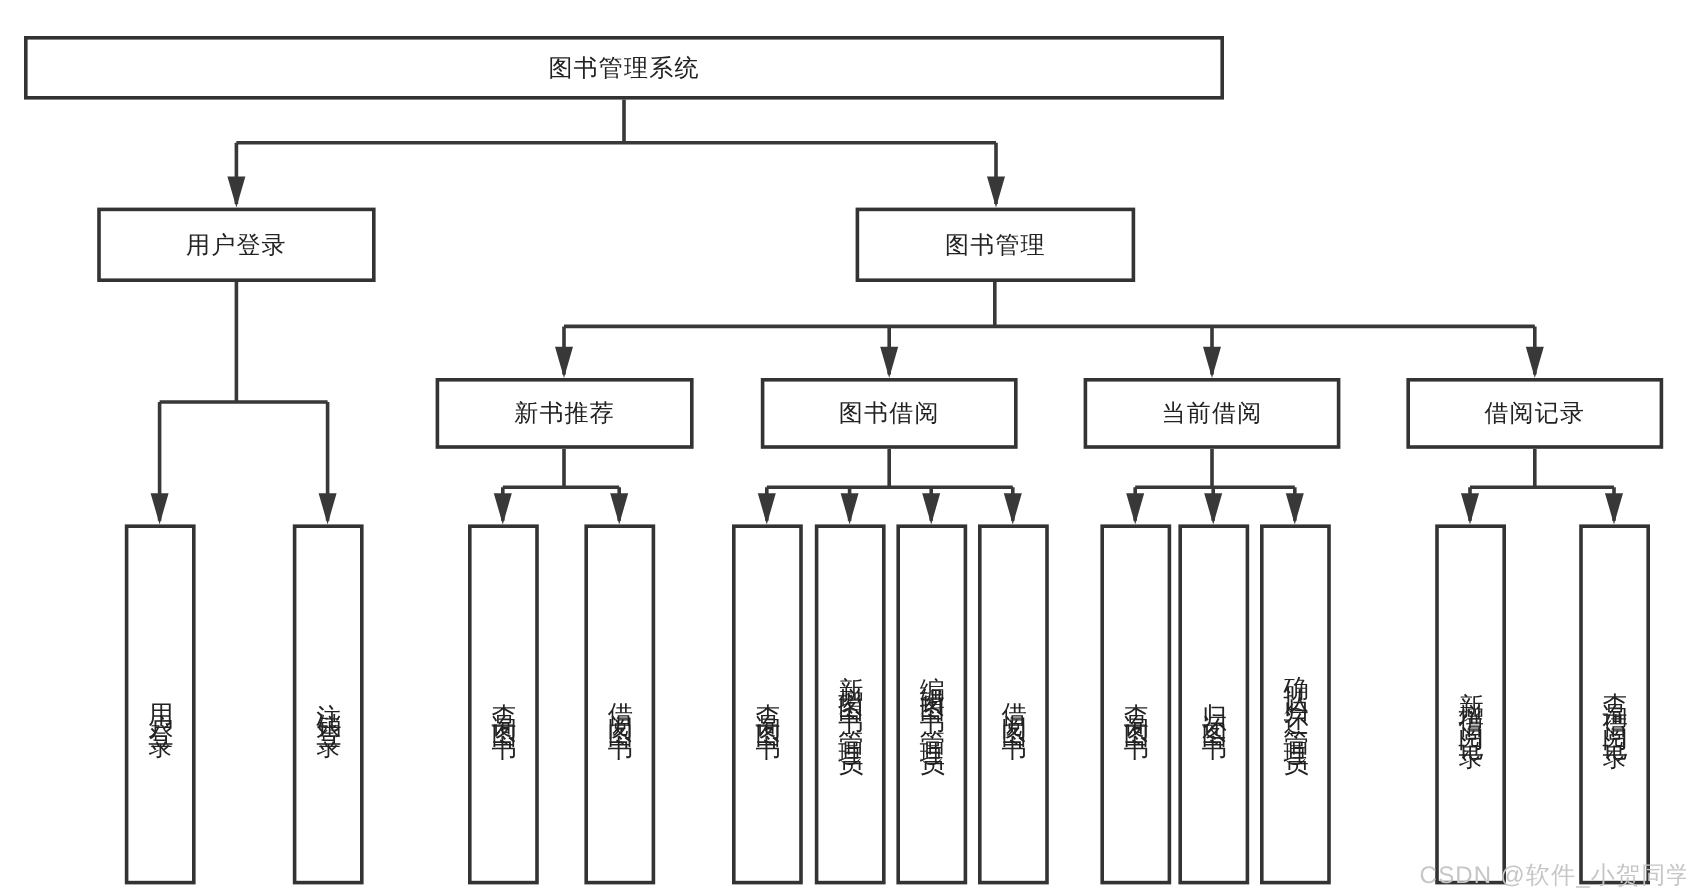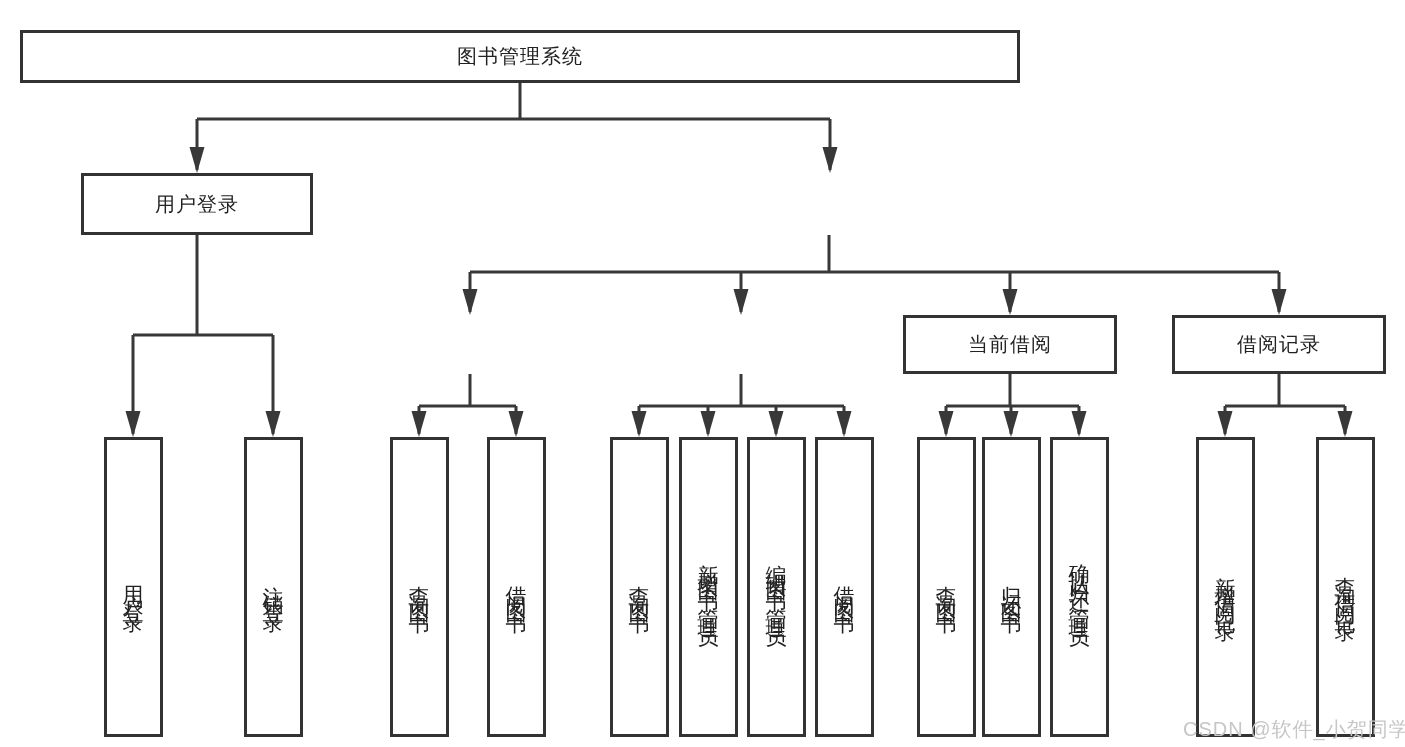--- a/index.html
+++ b/index.html
@@ -113,21 +113,24 @@
       <polygon points="1003.5,411 1018.5,411 1011,437"></polygon>
       <polygon points="1071.5,411 1086.5,411 1079,437"></polygon>
       <polygon points="1217.5,411 1232.5,411 1225,437"></polygon>
       <polygon points="1337.5,411 1352.5,411 1345,437"></polygon>
     </g>
   </svg>
 
   <div class="node root">图书管理系统</div>
 
   <div class="node lvl2-a">用户登录</div>
+  <div class="node lvl2-b">图书管理</div>
 
+  <div class="node lvl3 l3-a">新书推荐</div>
+  <div class="node lvl3 l3-b">图书借阅</div>
   <div class="node lvl3 l3-d">借阅记录</div>
   <div class="node lvl3 l3-c">当前借阅</div>
 
   <div class="leaf leaf-1">用户登录</div>
   <div class="leaf leaf-2">注销登录</div>
 
   <div class="leaf leaf-3">查询图书</div>
   <div class="leaf leaf-4">借阅图书</div>
 
   <div class="leaf leaf-5">查询图书</div>

